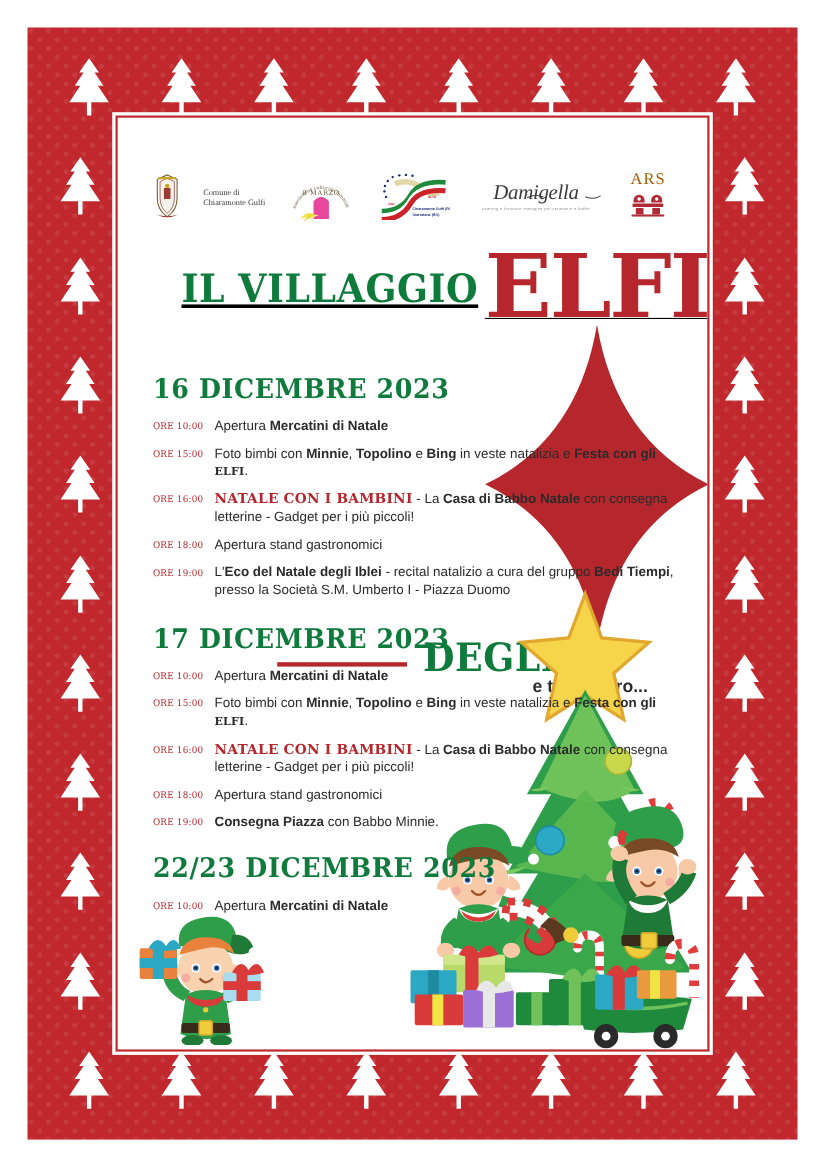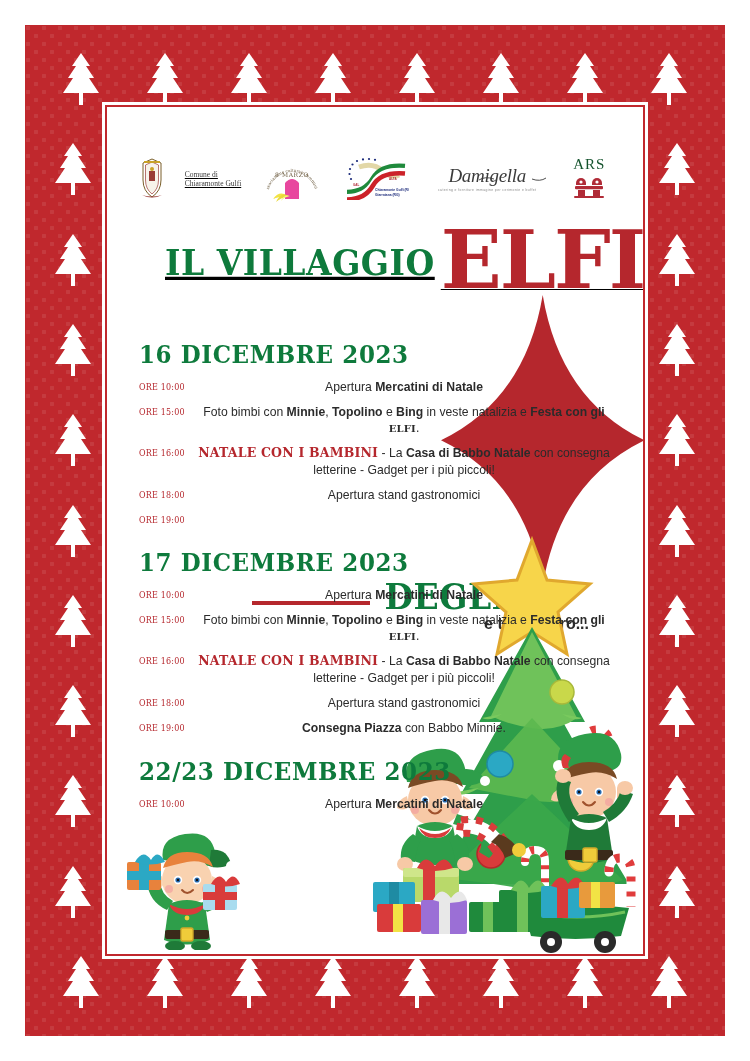--- a/index.html
+++ b/index.html
@@ -62,21 +62,21 @@
     left: 0; top: 48px;
     width: 100%;
     display: flex;
     align-items: center;
     justify-content: center;
     gap: 22px;
     padding: 0 16px;
   }
   .logo { display: flex; align-items: center; justify-content: center; }
 
-  .logo-comune { gap: 18px; text-decoration: underline; }
+  .logo-comune { gap: 18px; }
   .logo-comune .crest { width: 30px; height: 42px; }
   .logo-comune .txt {
     font-family: "Liberation Serif", serif;
     font-size: 7.5px;
     line-height: 1.25;
     color: #3a3a3a;
     white-space: pre-line;
   }
 
   .logo-8marzo { width: 58px; height: 48px; position: relative; }
@@ -110,21 +110,21 @@
   .logo-damigella .swash-l,
   .logo-damigella .swash-r {
     position: absolute; top: 17px; width: 16px; height: 6px;
   }
 
   .logo-ars { width: 48px; text-align: center; }
   .logo-ars .ars-word {
     font-family: "Liberation Serif", serif;
     font-size: 15px;
     letter-spacing: 1px;
-    color: #14532d;
+    color: #a16207;
     line-height: 1;
   }
   .logo-ars .ars-mark { width: 34px; height: 24px; margin: 2px auto 0; }
 
   
   .title-block {
     position: absolute;
     left: 0; top: 118px;
     width: 100%;
     padding: 0 26px;
@@ -231,21 +231,20 @@
     padding-top: 4px;
     white-space: nowrap;
     transform: scaleY(1.05);
   }
   .entry-text {
     font-family: "Liberation Sans", sans-serif;
     font-size: 12.2px;
     line-height: 1.32;
     color: #2b2b2b;
     flex: 1;
-    text-align: center;
   }
   .entry-text b { font-weight: bold; }
   .smallcap-elfi {
     font-family: "DejaVu Serif", serif;
     font-weight: bold;
     font-size: 10px;
     letter-spacing: 0.2px;
   }
   .redhead {
     font-family: "DejaVu Serif", serif;
@@ -780,20 +779,21 @@
             <div class="entry">
               <div class="entry-time">ORE 16:00</div>
               <div class="entry-text"><span class="redhead">NATALE CON I BAMBINI</span><span> - La </span><b>Casa di Babbo Natale</b><span> con consegna letterine - Gadget per i più piccoli!</span></div>
             </div>
             <div class="entry">
               <div class="entry-time">ORE 18:00</div>
               <div class="entry-text"><span>Apertura stand gastronomici</span></div>
             </div>
             <div class="entry">
               <div class="entry-time">ORE 19:00</div>
+              <div class="entry-text"><span>L'</span><b>Eco del Natale degli Iblei</b><span> - recital natalizio a cura del gruppo </span><b>Bedi Tiempi</b><span>, presso la Società S.M. Umberto I - Piazza Duomo</span></div>
             </div>
           </div>
           <div class="day day-gap-1">
             <div class="day-title">17 DICEMBRE 2023</div>
             <div class="entry">
               <div class="entry-time">ORE 10:00</div>
               <div class="entry-text"><span>Apertura </span><b>Mercatini di Natale</b></div>
             </div>
             <div class="entry">
               <div class="entry-time">ORE 15:00</div>

